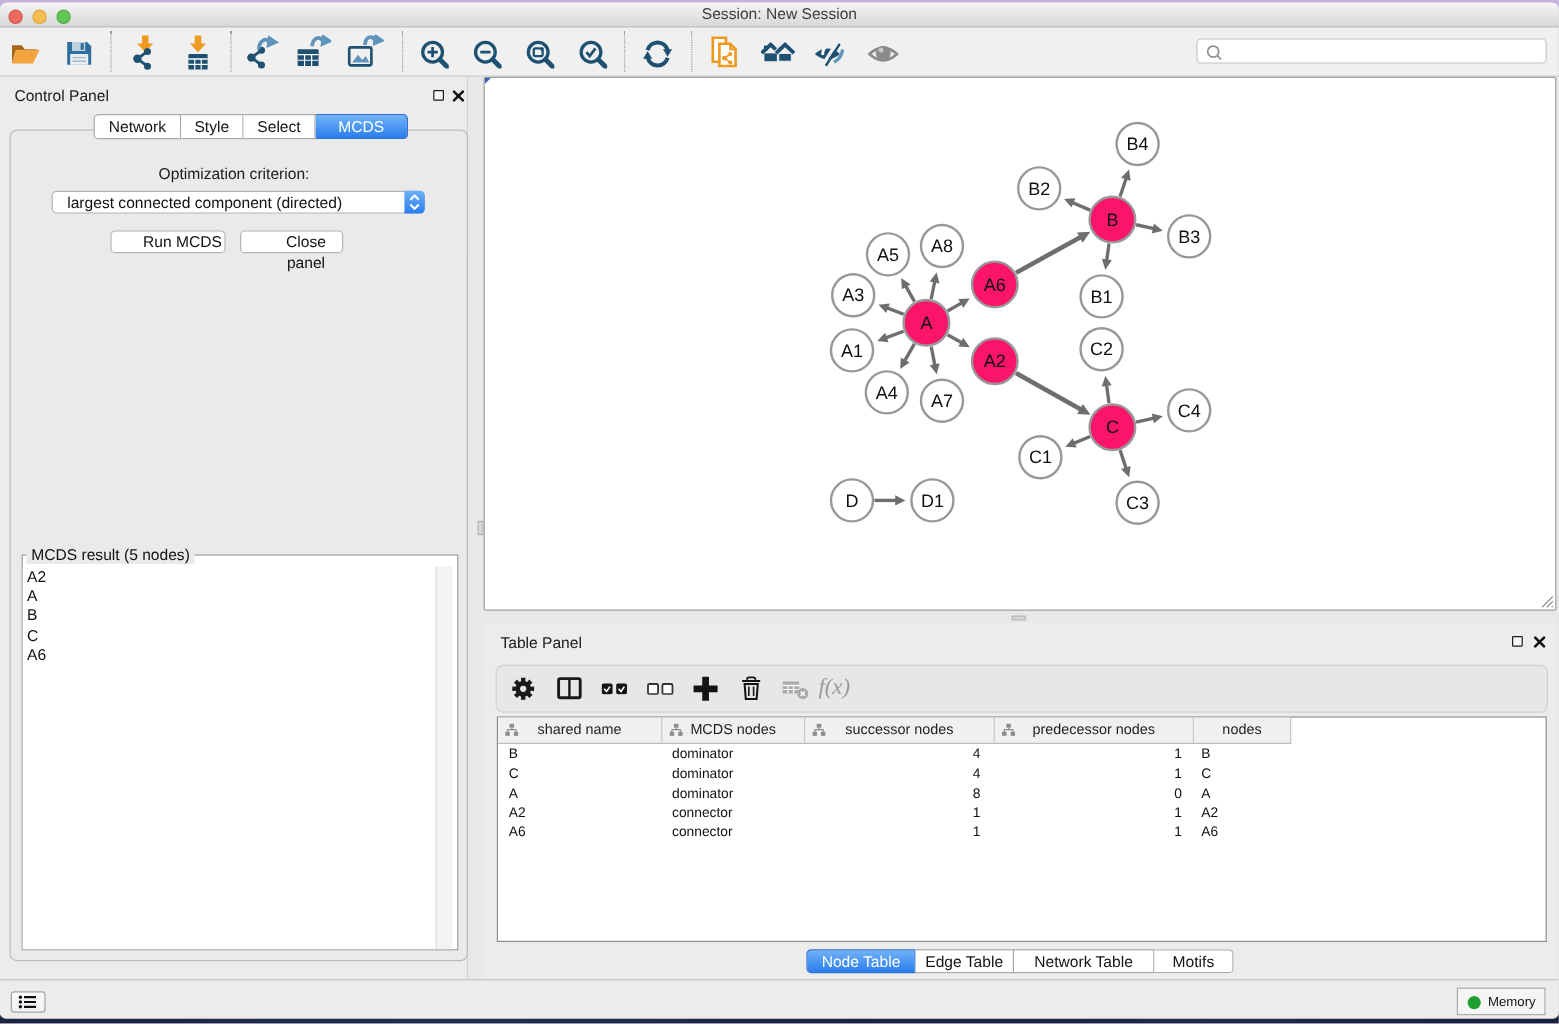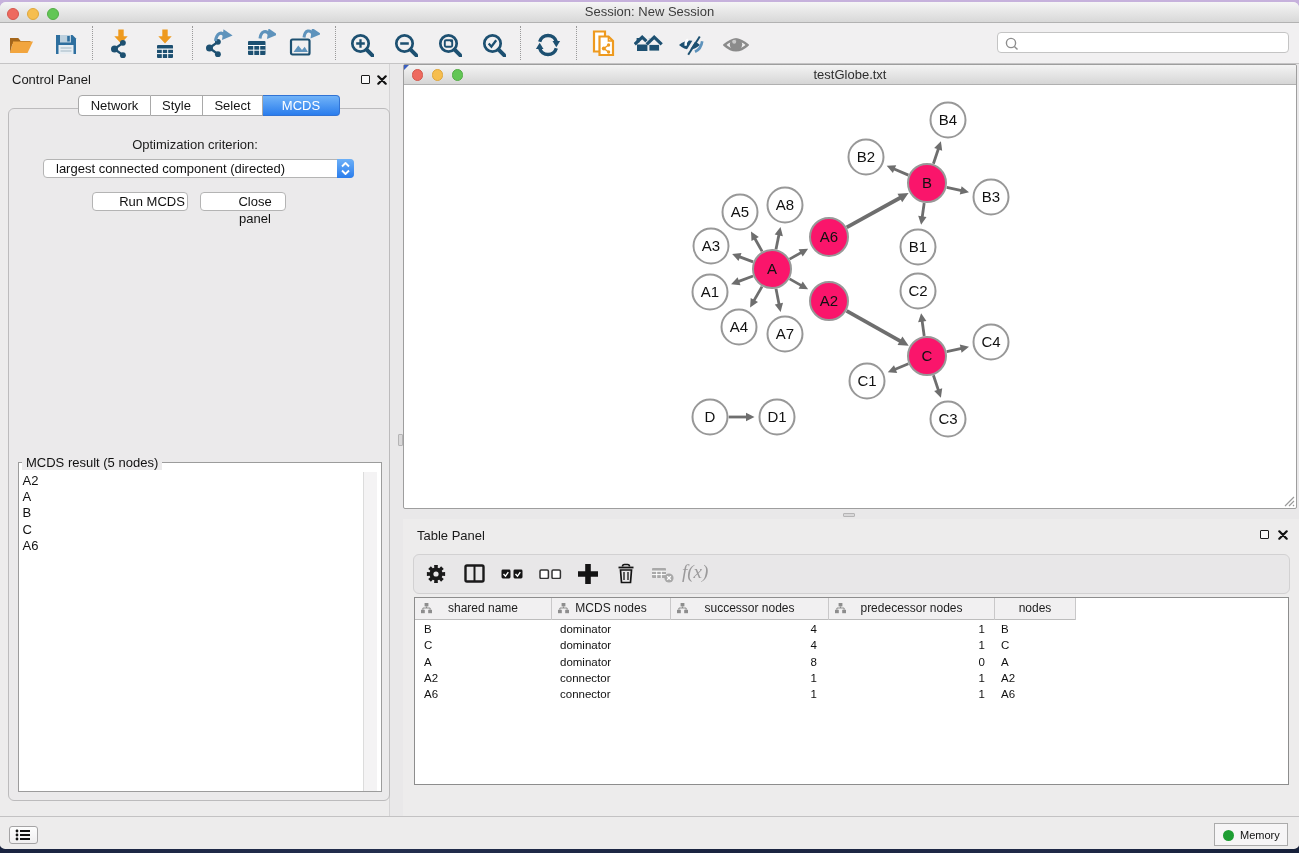--- a/index.html
+++ b/index.html
@@ -222,26 +222,20 @@
       <div class="abs" id="groupbox"></div>
       <div class="abs" id="grouplabel">MCDS result (5 nodes)</div>
       <div class="abs" id="mcdslist">A2<br>A<br>B<br>C<br>A6</div>
       <div class="abs" id="listscroll"></div>
     </div>
     <div class="abs" id="vsplit">
         <div class="handle"></div>
       </div>
     <div class="abs" id="mdi">
       <div class="abs" id="gwin">
-        <div class="abs" id="gtitle">
-          <div class="tl" style="left:7.7px;background:#ee6a5f;border:0.5px solid #d3584e;"></div>
-          <div class="tl" style="left:27.7px;background:#f6be4f;border:0.5px solid #dfa73c;"></div>
-          <div class="tl" style="left:47.7px;background:#62c655;border:0.5px solid #53ad46;"></div>
-          <div class="t">testGlobe.txt</div>
-        </div>
         <svg class="abs" style="left:0;top:0;" width="5" height="5">
             <path d="M0,0 L5,0 L0,5 Z" fill="#3b5fc0"></path>
           </svg>
         <div class="abs" style="left:0;top:20.5px;width:892px;height:423px;overflow:hidden;">
           <svg width="892" height="422" viewBox="0 0 892 422" font-family="Liberation Sans, sans-serif">
               <line x1="349.1" y1="191.0" x2="334.1" y2="196.6" stroke="#6e6e6e" stroke-width="2.8"></line>
               <polygon points="327.1,199.2 333.6,192.3 336.5,200.2" fill="#6e6e6e"></polygon>
               <line x1="349.1" y1="176.9" x2="335.1" y2="171.6" stroke="#6e6e6e" stroke-width="2.8"></line>
               <polygon points="328.1,168.9 337.5,168.0 334.5,175.9" fill="#6e6e6e"></polygon>
               <line x1="358.0" y1="201.6" x2="349.8" y2="215.9" stroke="#6e6e6e" stroke-width="2.8"></line>
@@ -448,20 +442,26 @@
               <span style="left:586px;">A2</span>
             </div>
           <div class="trow" style="top:88.2px;">
               <span style="left:9px;">A6</span>
               <span style="left:145px;">connector</span>
               <span style="left:320px;width:82px;text-align:right;">1</span>
               <span style="left:480px;width:90px;text-align:right;">1</span>
               <span style="left:586px;">A6</span>
             </div>
         </div>
+        <div id="btabs">
+          <div class="tab first sel" style="width:91px;">Node Table</div>
+          <div class="tab" style="width:82px;">Edge Table</div>
+          <div class="tab" style="width:117px;">Network Table</div>
+          <div class="tab last" style="width:66px;">Motifs</div>
+        </div>
       </div>
     </div>
   </div>
   <div class="abs" id="statusbar">
     <div id="listbtn"><svg width="27" height="16" viewBox="0 0 27 16">
           <circle cx="7" cy="4" r="1.4" fill="#111"></circle>
           <circle cx="7" cy="8" r="1.4" fill="#111"></circle>
           <circle cx="7" cy="12" r="1.4" fill="#111"></circle>
           <line x1="10" y1="4" x2="20" y2="4" stroke="#111" stroke-width="1.8"></line>
           <line x1="10" y1="8" x2="20" y2="8" stroke="#111" stroke-width="1.8"></line>

